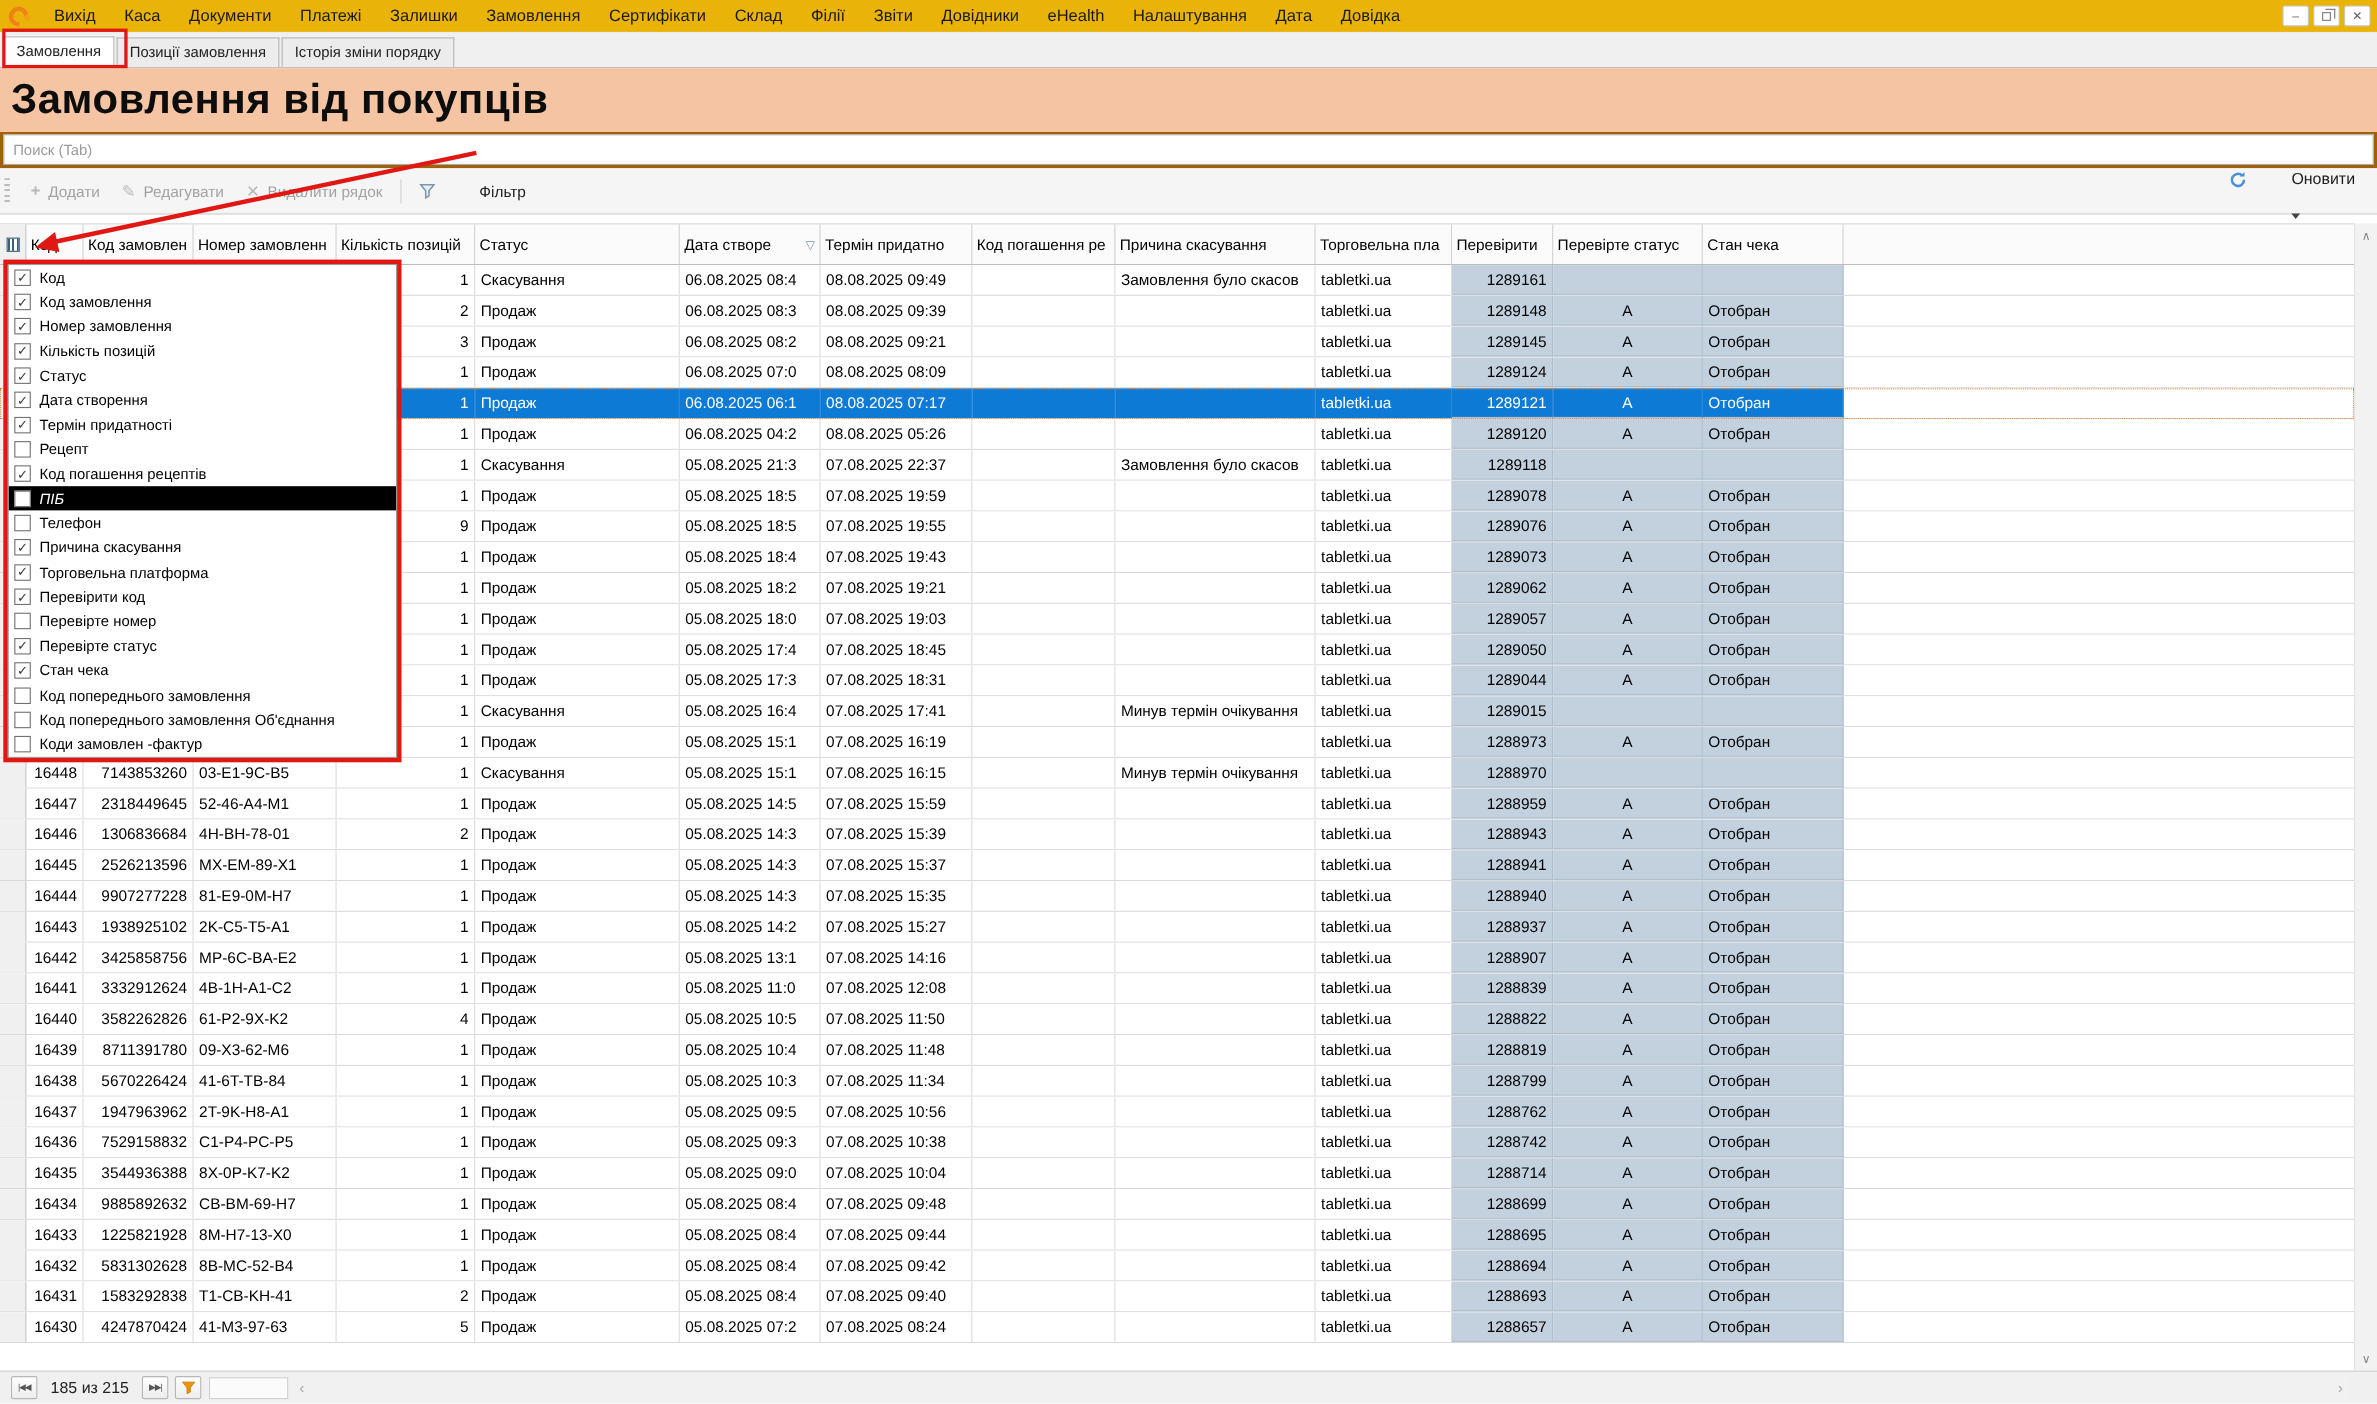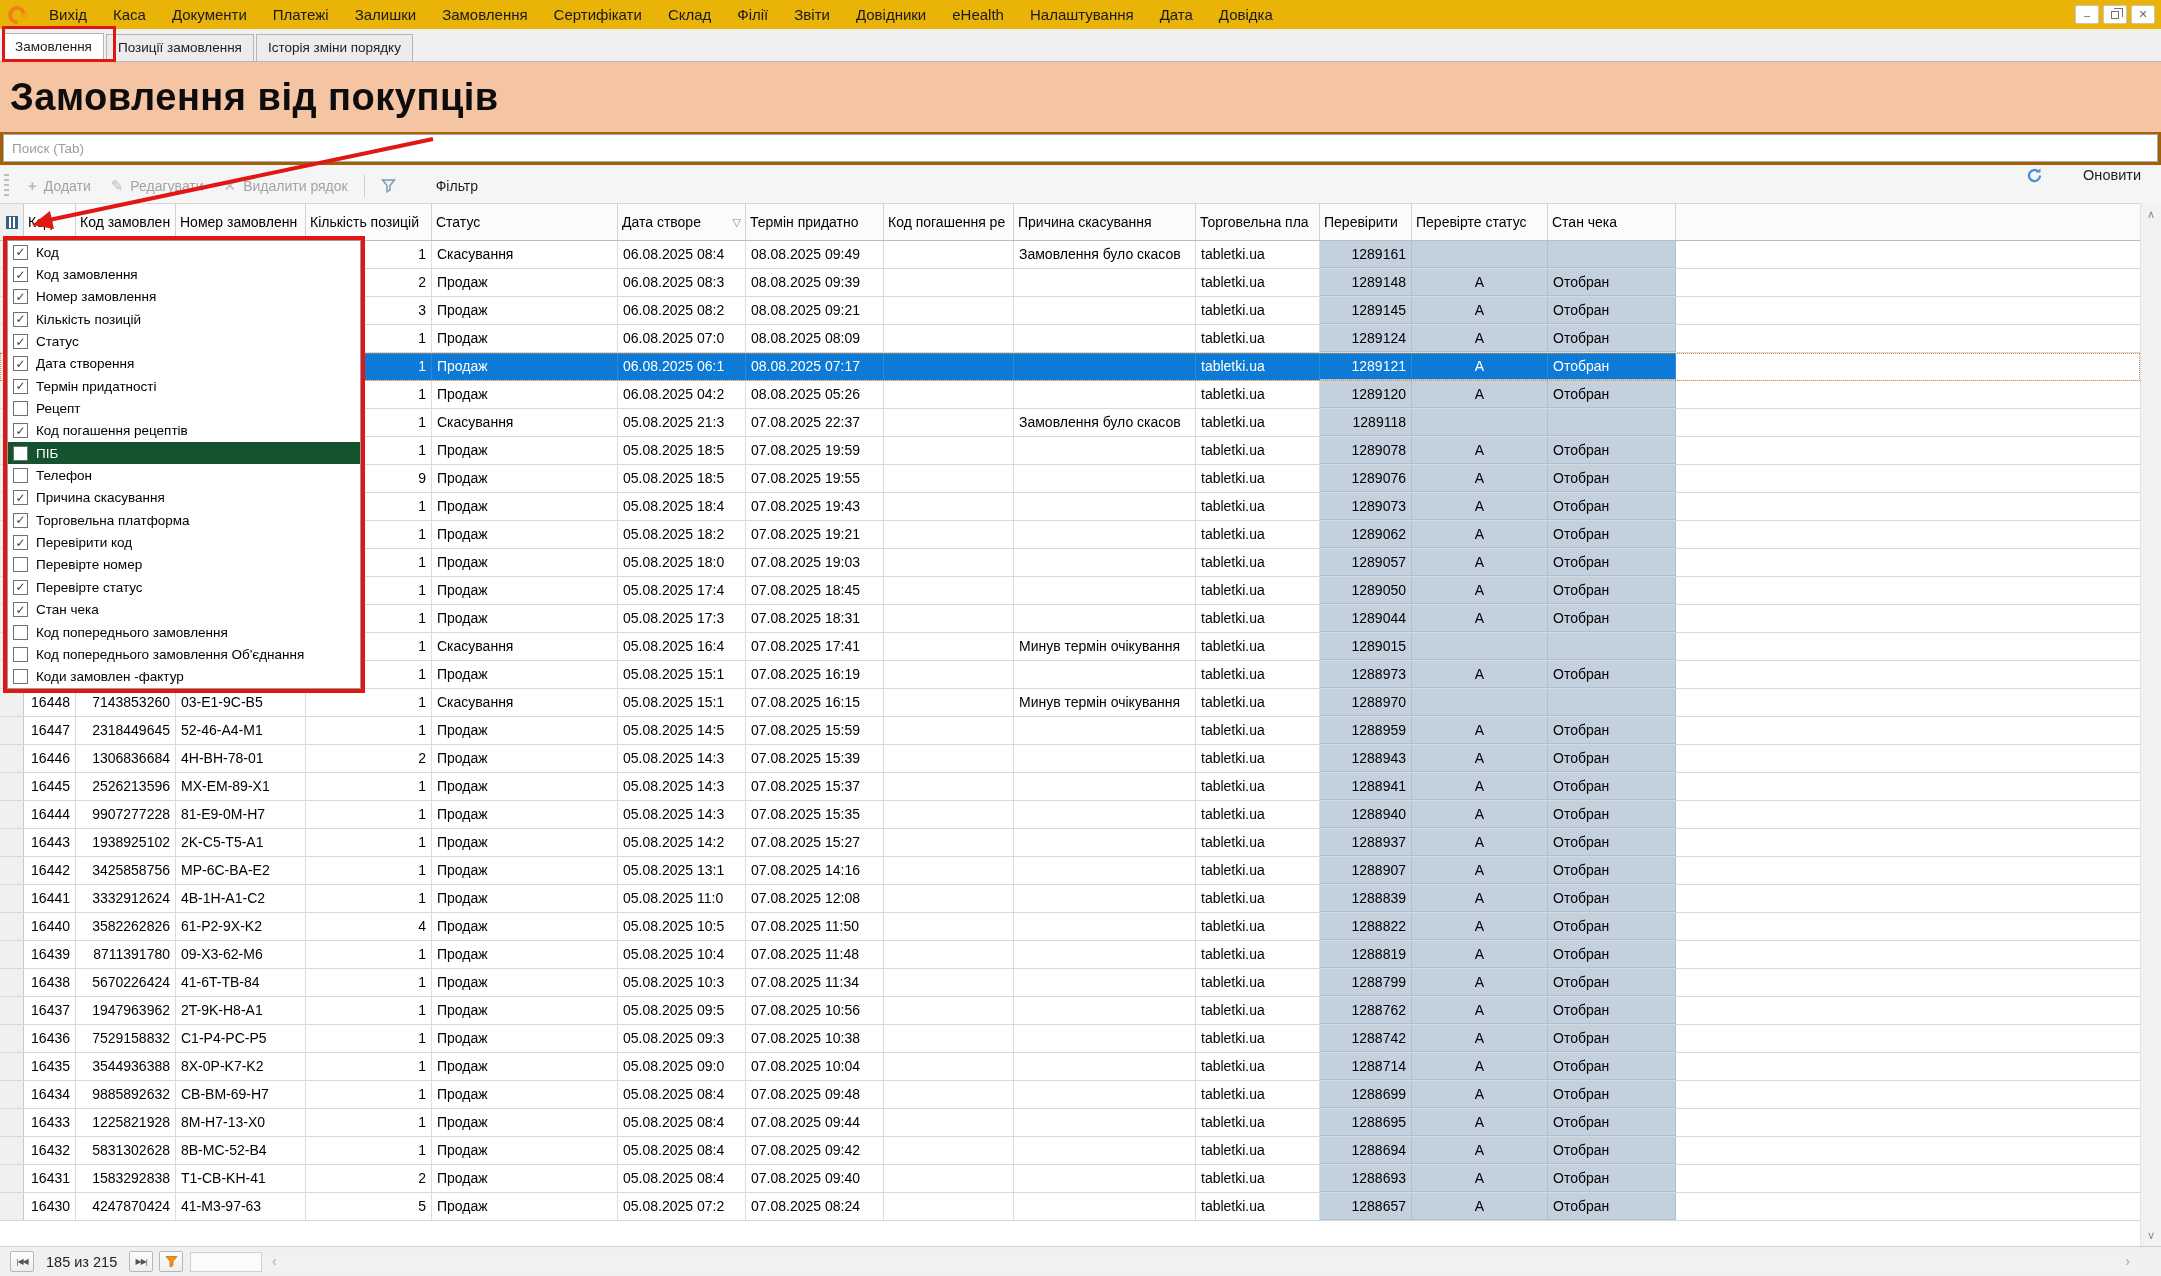--- a/index.html
+++ b/index.html
@@ -22,21 +22,21 @@
   .glyph-restore { position:relative; width:8px; height:8px; border:1px solid #777; background:#fff; }
   .glyph-restore::before { content:""; position:absolute; left:2px; top:-4px; width:8px; height:8px;
     border:1px solid #777; border-bottom:none; border-left:none; }
   
   .tabbar { height:32px; background:#f0f0f0; border-bottom:1px solid #b9b9b9;
     display:flex; align-items:flex-end; padding-left:3px; }
   .tab { font-size:13.5px; padding:5px 11px 6px; border:1px solid #b5b5b5; border-bottom:none;
     background:#ececec; color:#222; margin-right:2px; }
   .tab.active { background:#fff; position:relative; top:1px; padding-bottom:8px; }
   
-  .banner { height:70px; background:#f5c5a3; display:flex; align-items:center; }
+  .banner { height:58px; background:#f5c5a3; display:flex; align-items:center; }
   .banner h1 { font-size:38px; font-weight:bold; color:#0d0d0d; padding-left:10px; letter-spacing:0.5px; }
   
   .searchwrap { height:33px; padding:2px 3px; background:#a16207; }
   .search-input { width:100%; height:28px; border:1px solid #ababab; font-size:13.5px; padding:0 8px;
     font-family:inherit; color:#222; }
   .search-input::placeholder { color:#9c9c9c; }
   
   .toolbar { height:42px; background:#f5f5f5; border-bottom:1px solid #d0d0d0;
     display:flex; align-items:center; padding:0 10px 0 4px; }
   .gripper { width:5px; height:24px; margin-right:9px;
@@ -72,21 +72,21 @@
   .grow.sel .c0 { background:#f0f0f0; }
   .chooser-hicon { width:12px; height:13px; margin:0 auto;
     background:repeating-linear-gradient(90deg,#3a5f7d 0 2px,#fff 2px 4px);
     border:1px solid #3a5f7d; }
   
   .chooser { position:absolute; left:7px; top:240px; width:354px; height:449px; background:#fff;
     border:1px solid #9b9b9b; display:flex; flex-direction:column; z-index:20; }
   .ch-item { flex:1 1 0; display:flex; align-items:center; padding-left:5px; font-size:13.5px; color:#000; }
   .ch-item .cb { width:15px; height:15px; border:1px solid #707070; background:#fff; flex:0 0 auto;
     display:flex; align-items:center; justify-content:center; font-size:12px; line-height:1; color:#3c3c3c; margin-right:8px; }
-  .ch-item.hl { background:#14532d; color:#fff; }
+  .ch-item.hl { background:#000000; color:#fff;font-style:italic; }
   
   .red-rect { position:absolute; border:3px solid #e01713; background:transparent; z-index:30; pointer-events:none; }
   .rect-tab { left:2px; top:26px; width:114px; height:36px; }
   .rect-chooser { left:3px; top:236px; width:362px; height:457px; border-width:4px; }
   .arrow-overlay { position:absolute; left:0; top:0; width:2161px; height:1276px; z-index:31; pointer-events:none; }
   
   .vscroll { position:absolute; right:0; top:203px; width:21px; height:1043px; background:#f2f2f2;
     border-left:1px solid #e3e3e3; display:flex; flex-direction:column; justify-content:space-between; }
   .vs-arrow { height:22px; display:flex; align-items:center; justify-content:center;
     color:#8a8a8a; font-size:11px; }

